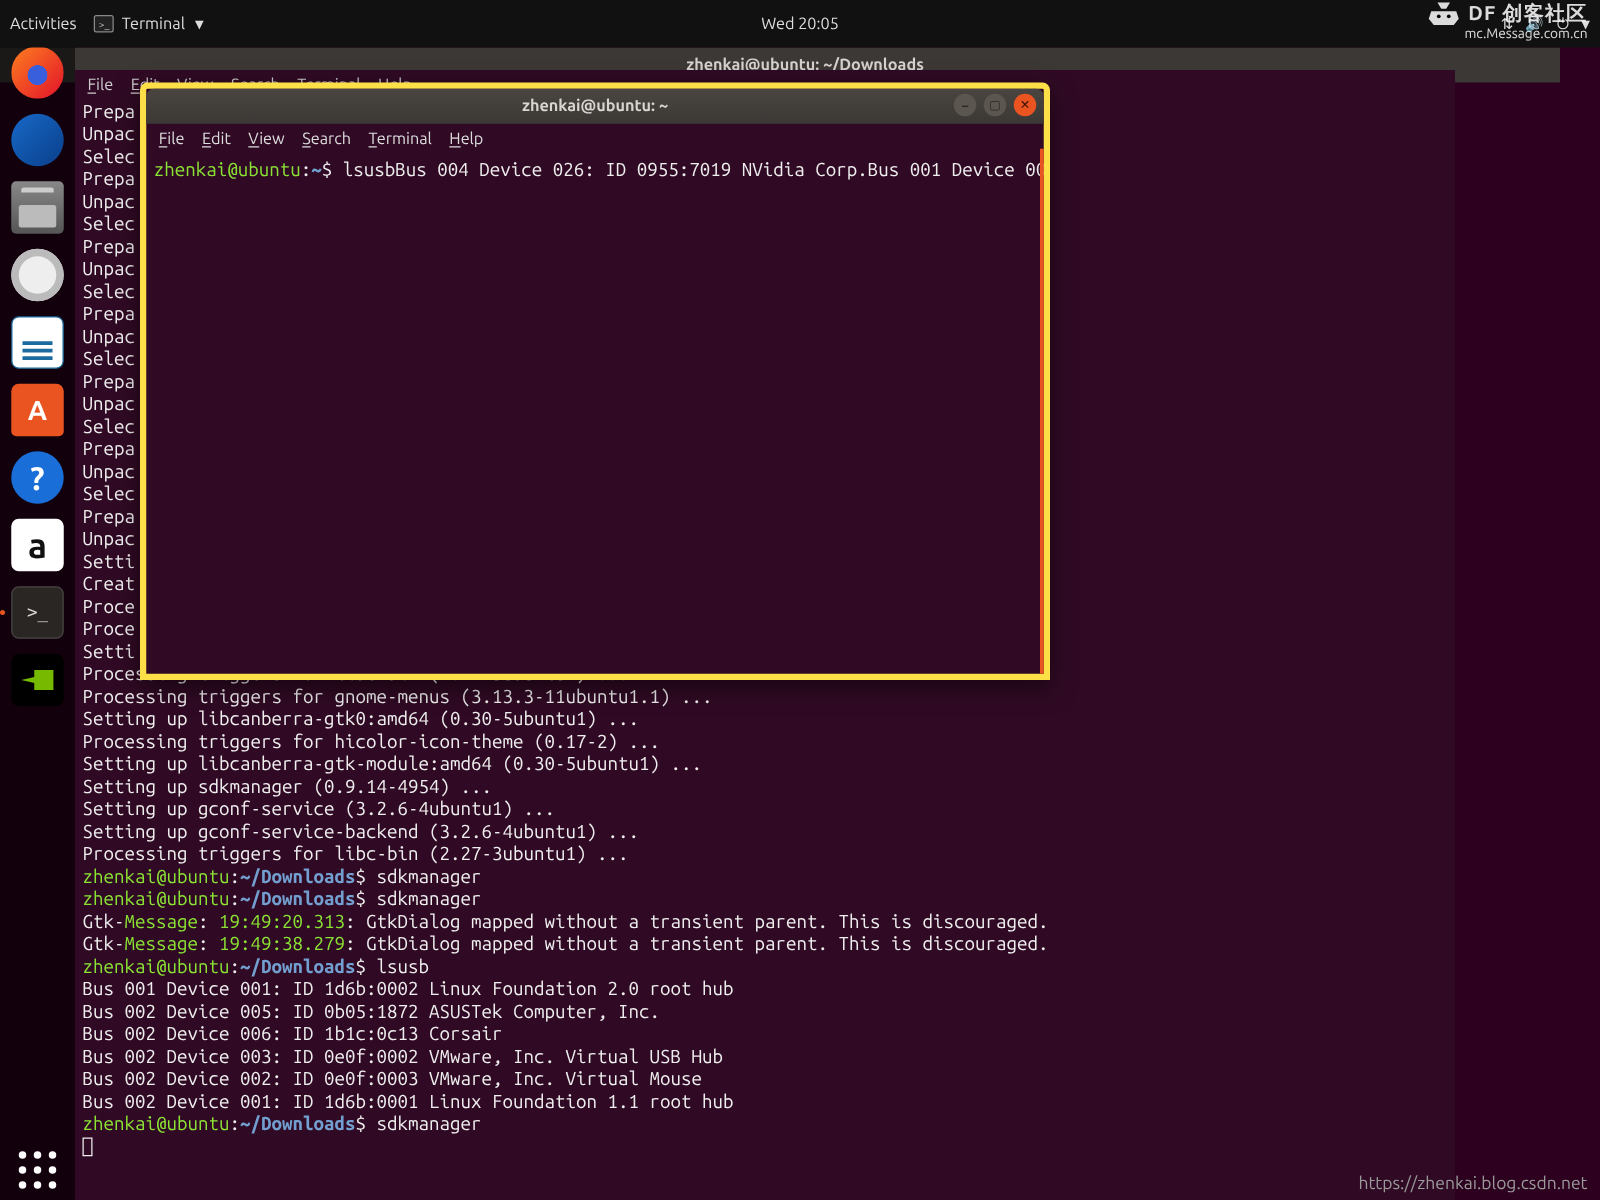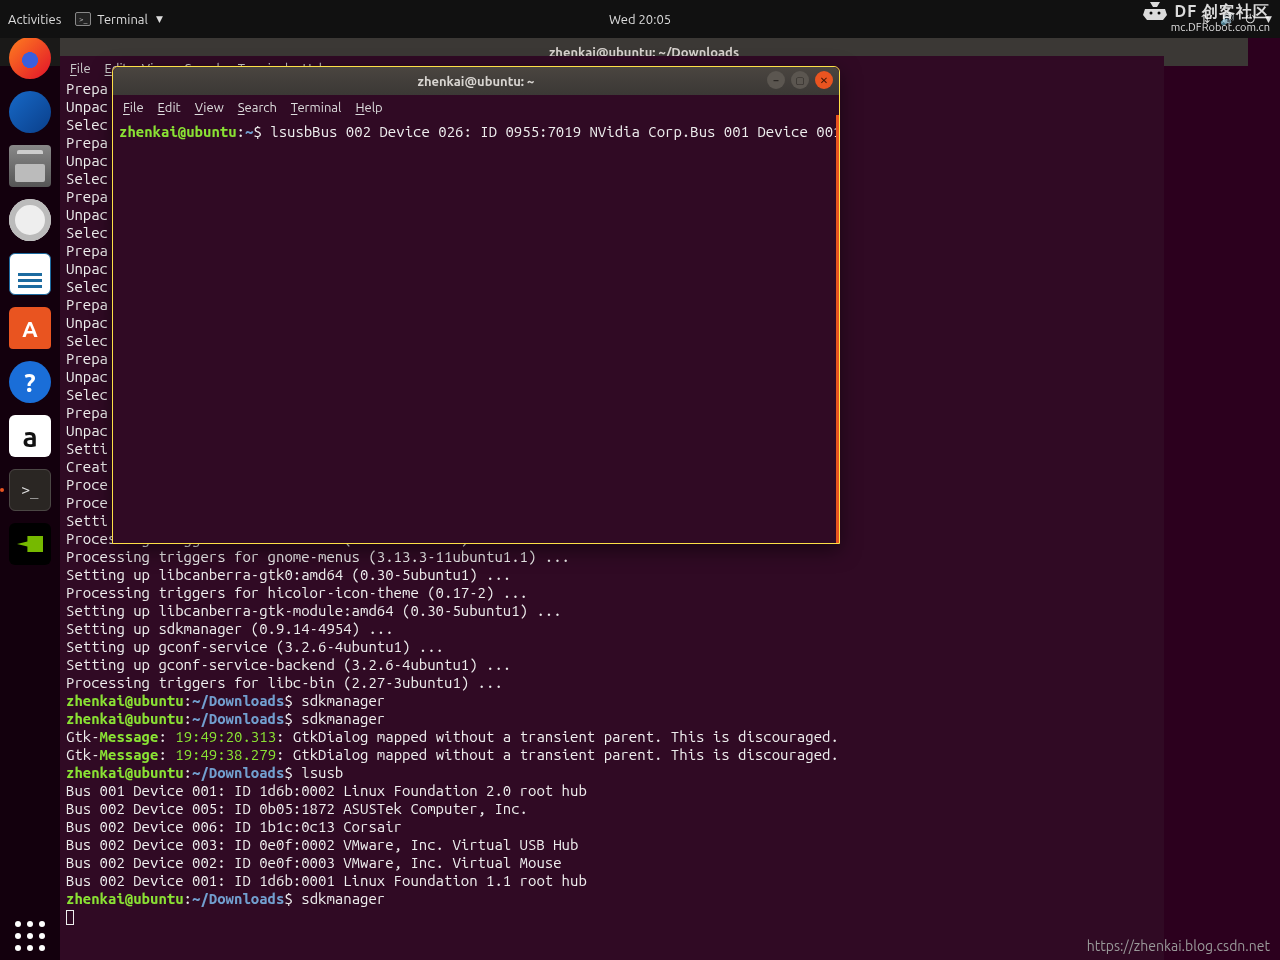--- a/index.html
+++ b/index.html
@@ -75,28 +75,28 @@
     position:absolute;left:60px;top:56px;width:1104px;height:904px;
     background:#300A24; 
     color:#eee;font-family:"Ubuntu Mono","DejaVu Sans Mono",monospace;
     font-size:15px;line-height:18px;
     padding:24px 6px 6px;
     white-space:pre;
     z-index:1;
     overflow:hidden;
   }
   .bg-term .line{display:block;}
-  .c-green{color:#8AE234;font-weight:bold;}
+  .c-green{color:#8AE234;font-weight:normal;}
   .c-blue{color:#729FCF;font-weight:bold;}
   .c-time{color:#8AE234;}
   .cursor{display:inline-block;width:8px;height:15px;border:1px solid #eee;vertical-align:text-bottom;}
   
   .fg-term{
     position:absolute;left:112px;top:66px;width:728px;height:478px;
-    background:#300A24;border:1px solid #fde047;
+    background:#300A24;border:5px solid #fde047;
     box-shadow:0 6px 20px rgba(0,0,0,0.5);
     z-index:6;
     display:flex;flex-direction:column;
     border-radius:6px 6px 0 0;
   }
   .fg-term .scroll-edge{position:absolute;right:0;top:48px;bottom:0;width:3px;background:#E95420;}
   .fg-title{
     height:28px;display:flex;align-items:center;justify-content:center;
     background:linear-gradient(#4a4540,#3b3835);color:#d8d5d1;font-size:13px;font-weight:600;
     position:relative;border-radius:6px 6px 0 0;
@@ -208,28 +208,28 @@
     </div>
   </div>
   <div class="fg-menubar" id="fg-menubar">
       <span><span class="ul">F</span>ile</span>
       <span><span class="ul">E</span>dit</span>
       <span><span class="ul">V</span>iew</span>
       <span><span class="ul">S</span>earch</span>
       <span><span class="ul">T</span>erminal</span>
       <span><span class="ul">H</span>elp</span>
     </div>
-  <div class="fg-body" id="fg-body"><span class="line"><span class="c-green">zhenkai@ubuntu</span><span style="color:#eee;">:</span><span class="c-blue">~</span><span style="color:#eee;">$</span> lsusb</span><span class="line">Bus 002 Device 026: ID 0955:7019 NVidia Corp.</span><span class="line">Bus 001 Device 001: ID 1d6b:0002 Linux Foundation 2.0 root hub</span></div>
+  <div class="fg-body" id="fg-body"><span class="line"><span class="c-green">zhenkai@ubuntu</span><span style="color:#eee;">:</span><span class="c-blue">~</span><span style="color:#eee;">$</span> lsusb</span><span class="line">Bus 004 Device 026: ID 0955:7019 NVidia Corp.</span><span class="line">Bus 001 Device 001: ID 1d6b:0002 Linux Foundation 2.0 root hub</span></div>
   <div class="scroll-edge"></div>
 </div>
 
 <div class="wm-top">
   <div style="display:flex;align-items:center;gap:6px;justify-content:flex-end;">
     <svg width="28" height="22" viewBox="0 0 28 22">
         <path fill="#fff" d="M4 9h20l2 6-4 5H6l-4-5zM9 2l3 5h4l3-5"></path>
         <circle cx="10" cy="13" r="1.5" fill="#000"></circle>
         <circle cx="18" cy="13" r="1.5" fill="#000"></circle>
       </svg>
     <span class="big">DF 创客社区</span>
   </div>
-  <div>mc.DFRobot.com.cn</div>
+  <div>mc.Message.com.cn</div>
 </div>
 <div class="wm-url">https://zhenkai.blog.csdn.net</div>
 
 </body></html>

